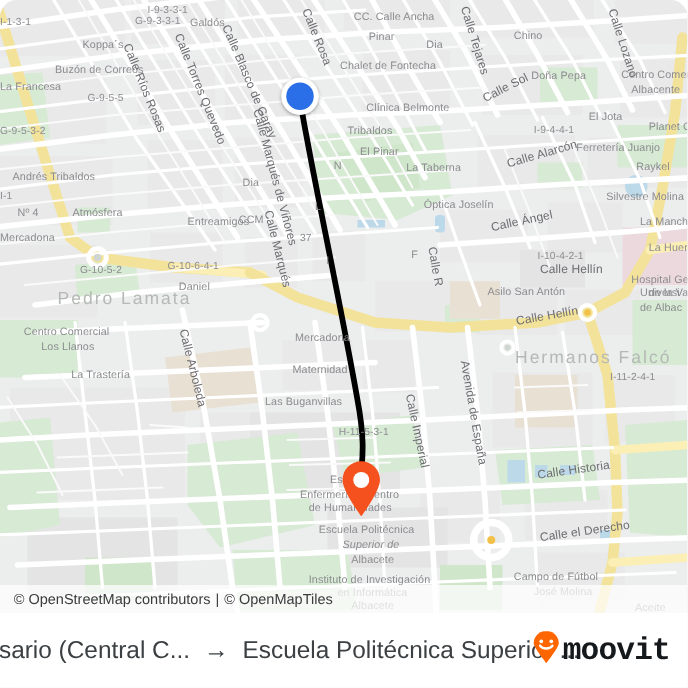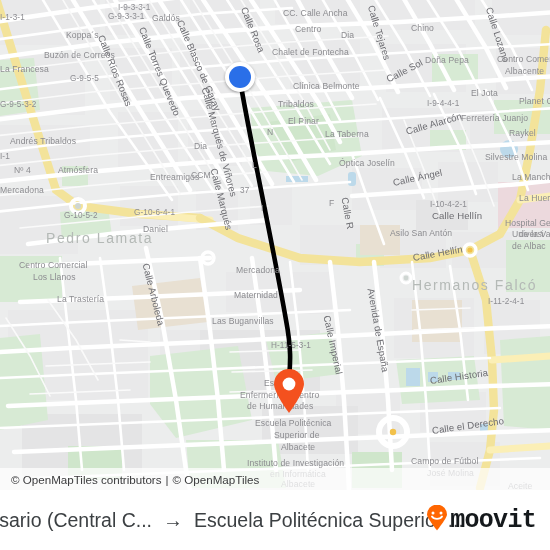--- a/index.html
+++ b/index.html
@@ -6,20 +6,21 @@
   html, body {
     width: 550px; height: 550px;
     overflow: hidden;
     font-family: "Liberation Sans", sans-serif;
     background: #ffffff;
   }
   #app {
     position: relative;
     width: 550px; height: 550px;
     overflow: hidden;
+    border-radius: 14px;
   }
 
   
   #map {
     position: absolute;
     left: 0; top: 0;
     width: 550px; height: 490px;
     overflow: hidden;
     background: #ececed;
   }
@@ -364,21 +365,21 @@
 
     <div id="map-labels">
         <div class="maplabel num" style="left: 118px; top: 3px;">I-9-3-3-1</div>
         <div class="maplabel num" style="left: 0px; top: 13px;">I-1-3-1</div>
         <div class="maplabel num" style="left: 108px; top: 12px;">G-9-3-3-1</div>
         <div class="maplabel poi" style="left: 152px; top: 13px;">Galdós</div>
         <div class="maplabel poi" style="left: 283px; top: 8px;">CC. Calle Ancha</div>
         <div class="maplabel street" style="left: 371px; top: 0px; transform: rotate(73deg);">Calle Tejares</div>
         <div class="maplabel street" style="left: 489px; top: 2px; transform: rotate(72deg);">Calle Lozano</div>
         <div class="maplabel poi" style="left: 66px; top: 30px;">Koppa´s</div>
-        <div class="maplabel poi" style="left: 295px; top: 24px;">Centro</div>
+        <div class="maplabel poi" style="left: 295px; top: 24px;">Pinar</div>
         <div class="maplabel poi" style="left: 341px; top: 30px;">Dia</div>
         <div class="maplabel poi" style="left: 411px; top: 23px;">Chino</div>
         <div class="maplabel poi" style="left: 44px; top: 50px;">Buzón de Correos</div>
         <div class="maplabel poi" style="left: 272px; top: 47px;">Chalet de Fontecha</div>
         <div class="maplabel street" style="left: 101px; top: 30px; transform: rotate(68deg);">Calle Ríos Rosas</div>
         <div class="maplabel street" style="left: 142px; top: 22px; transform: rotate(68deg);">Calle Torres Quevedo</div>
         <div class="maplabel street" style="left: 180px; top: 15px; transform: rotate(67deg);">Calle Blasco de Garay</div>
         <div class="maplabel street" style="left: 244px; top: 2px; transform: rotate(68deg);">Calle Rosa</div>
         <div class="maplabel poi" style="left: 425px; top: 55px;">Doña Pepa</div>
         <div class="maplabel poi" style="left: 497px; top: 54px;">Centro Comer</div>
@@ -440,21 +441,21 @@
         <div class="maplabel poi" style="left: 212px; top: 316px;">Las Buganvillas</div>
         <div class="maplabel street" style="left: 146px; top: 258px; transform: rotate(76deg);">Calle Arboleda</div>
         <div class="maplabel street" style="left: 327px; top: 310px; transform: rotate(78deg);">Calle Imperial</div>
         <div class="maplabel street" style="left: 371px; top: 283px; transform: rotate(80deg);">Avenida de España</div>
         <div class="maplabel num" style="left: 271px; top: 341px;">H-11-5-3-1</div>
         <div class="maplabel street" style="left: 430px; top: 375px; transform: rotate(-8deg);">Calle Historia</div>
         <div class="maplabel poi" style="left: 264px; top: 378px;">Escuela</div>
         <div class="maplabel poi" style="left: 240px; top: 390px;">Enfermería y Centro</div>
         <div class="maplabel poi" style="left: 247px; top: 401px;">de Humanidades</div>
         <div class="maplabel poi" style="left: 255px; top: 418px;">Escuela Politécnica</div>
-        <div class="maplabel poi" style="left: 274px; top: 430px;">Superior de</div>
+        <div class="maplabel poi" style="left: 274px; top: 430px; font-style: italic;">Superior de</div>
         <div class="maplabel poi" style="left: 281px; top: 442px;">Albacete</div>
         <div class="maplabel street" style="left: 432px; top: 425px; transform: rotate(-8deg);">Calle el Derecho</div>
         <div class="maplabel poi" style="left: 247px; top: 458px;">Instituto de Investigación</div>
         <div class="maplabel poi" style="left: 270px; top: 469px;">en Informática</div>
         <div class="maplabel poi" style="left: 281px; top: 479px;">Albacete</div>
         <div class="maplabel poi" style="left: 411px; top: 456px;">Campo de Fútbol</div>
         <div class="maplabel poi" style="left: 427px; top: 468px;">José Molina</div>
         <div class="maplabel poi" style="left: 508px; top: 481px;">Aceite</div>
       </div>
 
@@ -462,21 +463,21 @@
 
     <div id="dest-marker">
       <svg width="34" height="46" viewBox="0 0 34 46">
         <path d="M17 45 C17 45 32 25 32 16 A15 15 0 1 0 2 16 C2 25 17 45 17 45 Z" fill="#F4511E"></path>
         <circle cx="17" cy="16" r="6.4" fill="#ffffff"></circle>
       </svg>
     </div>
 
 
     <div id="attribution">
-      <span>© OpenMapTiles contributors</span>
+      <span>© OpenStreetMap contributors</span>
       <span class="sep">|</span>
       <span>© OpenMapTiles</span>
     </div>
   </div>
 
   <div id="bottom-bar">
     <div id="trip-summary">
       <span>Rosario (Central C...</span>
       <span class="arrow">→</span>
       <span>Escuela Politécnica Superior ...</span>

